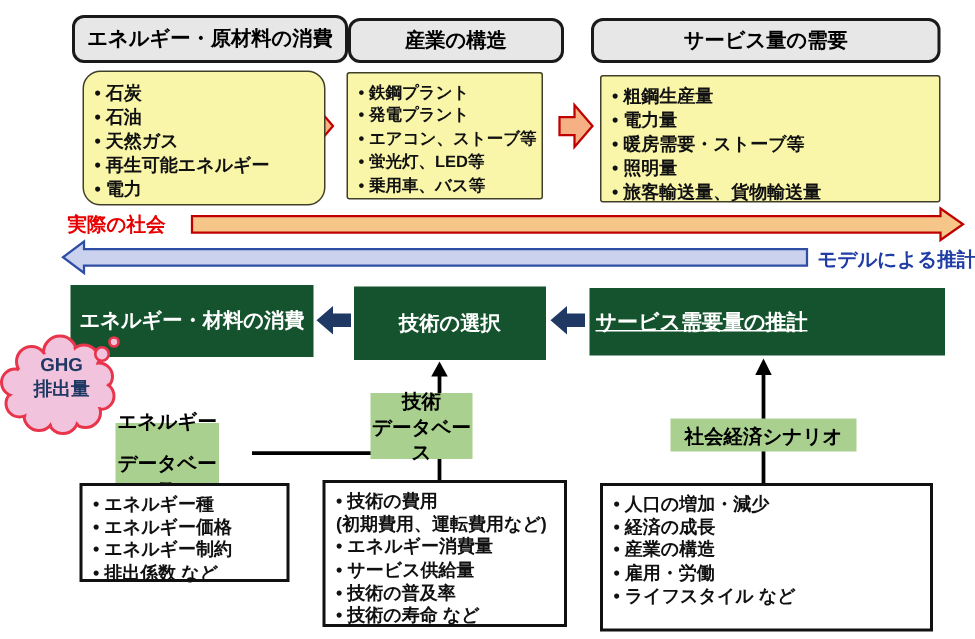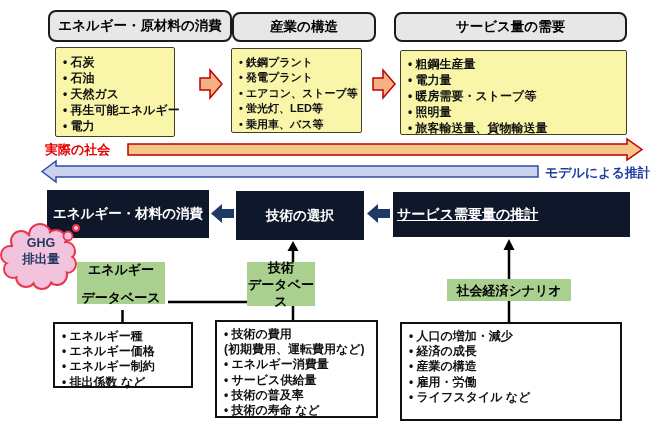--- a/index.html
+++ b/index.html
@@ -14,21 +14,21 @@
   }
   .ybox{
     position:absolute;z-index:2;background:#f9f6aa;border:1.5px solid #40402a;border-radius:2px;
     padding:6px 4px 4px 7px;box-sizing:border-box;
   }
   .ybox .li{font-size:12px;line-height:16px;white-space:nowrap;}
   .ybox2 .li{font-size:11px;line-height:15.4px;}
   .li::before{content:"• ";}
   .li.nobullet::before{content:"";}
   .bluebox{
-    position:absolute;z-index:2;background:#0f172a;color:#ffffff;
+    position:absolute;z-index:2;background:#14532d;color:#ffffff;
     display:flex;align-items:center;justify-content:center;font-size:13.5px;box-sizing:border-box;
   }
   .bluebox.leftalign{justify-content:flex-start;padding-left:4px;font-size:14px;text-decoration:underline;}
   .gbox{
     position:absolute;z-index:2;background:#a9d08e;color:#000;
     display:flex;flex-direction:column;align-items:center;justify-content:center;
     font-size:13px;line-height:17px;text-align:center;box-sizing:border-box;
   }
   .wbox{
     position:absolute;z-index:2;background:#ffffff;border:2px solid #111;
@@ -72,21 +72,21 @@
     <polygon points="287.5,251 293,241 298.5,251" fill="#000"></polygon>
 
     <line x1="509" y1="280" x2="509" y2="248" stroke="#000" stroke-width="2.5"></line>
     <polygon points="503.5,250 509,239 514.5,250" fill="#000"></polygon>
   </svg>
 
   <div class="hdr" style="left:48px;top:10px;width:180px;height:28px;">エネルギー・原材料の消費</div>
   <div class="hdr" style="left:232px;top:12px;width:140px;height:26px;">産業の構造</div>
   <div class="hdr" style="left:394px;top:12px;width:229px;height:26px;">サービス量の需要</div>
 
-  <div class="ybox" style="left:55px;top:47px;width:120px;height:90px;">
+  <div class="ybox" style="left:55px;top:47px;width:162px;height:90px;border-radius:12px;">
     <div class="li">石炭</div>
     <div class="li">石油</div>
     <div class="li">天然ガス</div>
     <div class="li">再生可能エネルギー</div>
     <div class="li">電力</div>
   </div>
   <div class="ybox ybox2" style="left:231px;top:48px;width:131px;height:85px;">
     <div class="li">鉄鋼プラント</div>
     <div class="li">発電プラント</div>
     <div class="li">エアコン、ストーブ等</div>
@@ -135,21 +135,21 @@
       <ellipse cx="39" cy="38" rx="30" ry="22"></ellipse>
     </g>
     <circle cx="68" cy="17" r="4.5" fill="#f2c3dd" stroke="#e8354b" stroke-width="1.8"></circle>
     <circle cx="76" cy="9" r="3" fill="#f2c3dd" stroke="#e8354b" stroke-width="1.8"></circle>
   </svg>
   <div id="cloud-text">
     <div>GHG</div>
     <div>排出量</div>
   </div>
 
-  <div class="gbox" style="left:77px;top:262px;width:88px;height:42px;gap:11px;">
+  <div class="gbox" style="left:77px;top:282px;width:69px;height:42px;gap:11px;">
     <div>エネルギー</div>
     <div>データベース</div>
   </div>
   <div class="gbox" style="left:247px;top:262px;width:68px;height:44px;justify-content:center;">
     <div>技術</div>
     <div>データベース</div>
   </div>
   <div class="gbox" style="left:447px;top:279px;width:124px;height:22px;">
     <div>社会経済シナリオ</div>
   </div>

